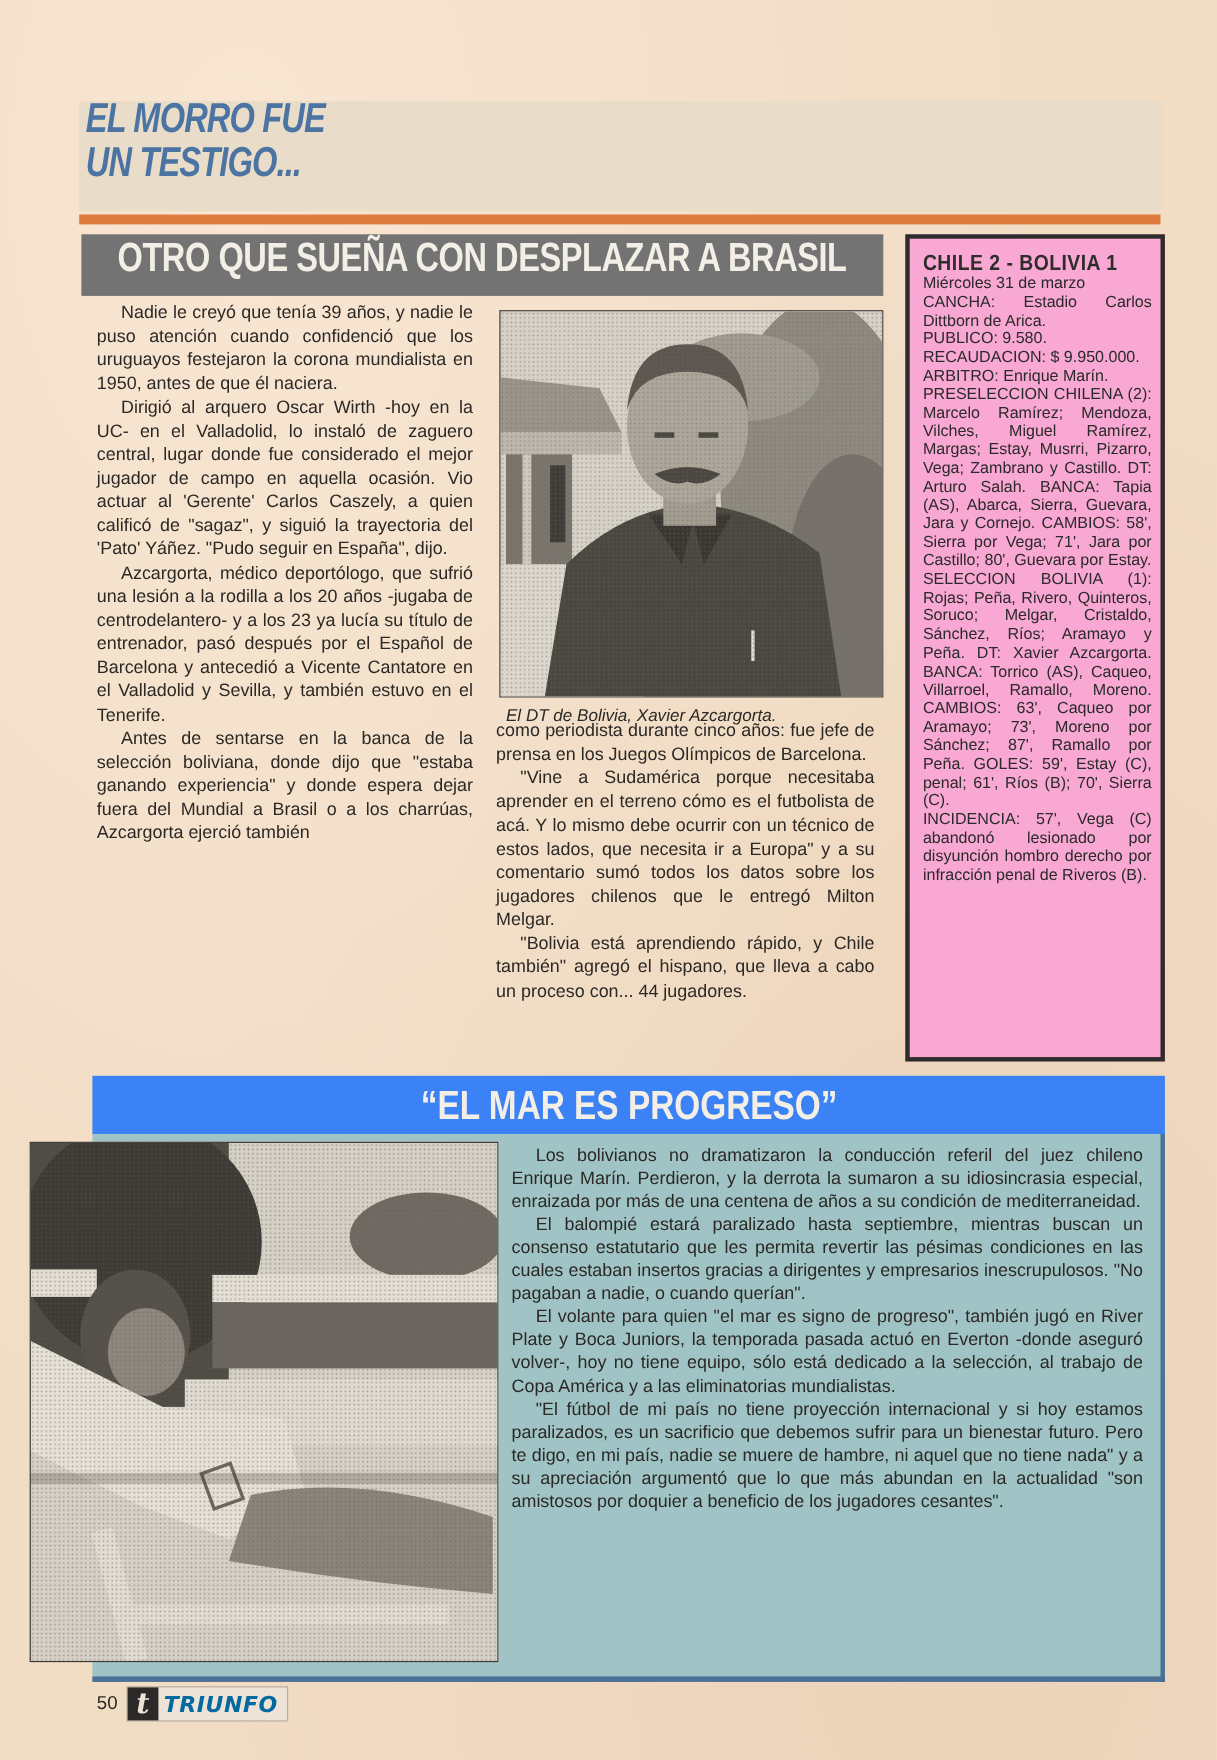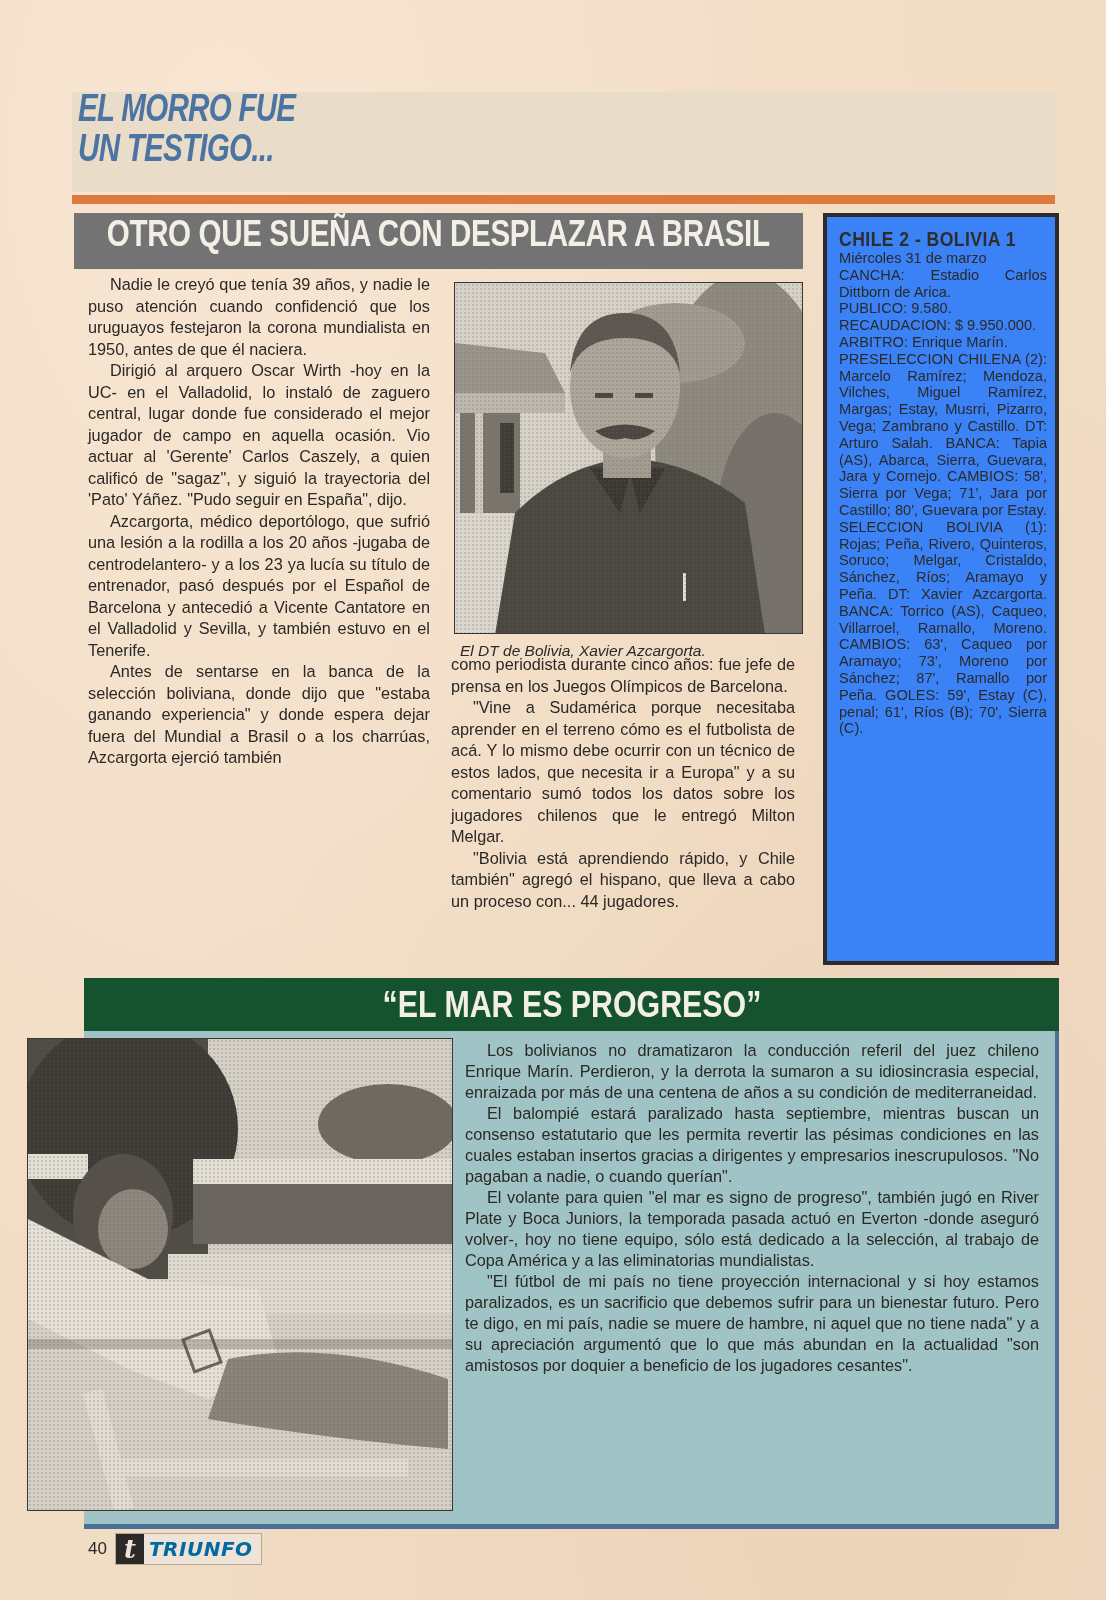--- a/index.html
+++ b/index.html
@@ -86,21 +86,21 @@
       position: absolute;
       left: 460px; top: 642px;
       font-style: italic;
       font-size: 15.5px;
       color: #2b2825;
     }
     .stats-box {
       position: absolute;
       left: 823px; top: 213px;
       width: 236px; height: 752px;
-      background: #3b82f6;
+      background: #f9a8d4;
       border: 4px solid #2e2c2b;
       box-sizing: border-box;
       padding: 11px 8px 0 12px;
       font-size: 14.6px;
       line-height: 16.8px;
       color: #2a2a2a;
       text-align: justify;
     }
     .stats-title {
       font-weight: bold;
@@ -110,21 +110,21 @@
       letter-spacing: 0.5px;
       transform: scaleX(0.88);
       transform-origin: left center;
       white-space: nowrap;
     }
     .stats-box p { margin: 0; }
     .headline2 {
       position: absolute;
       left: 84px; top: 978px;
       width: 975px; height: 53px;
-      background: #14532d;
+      background: #3b82f6;
       display: flex; align-items: center; justify-content: center;
     }
     .headline2 span {
       color: #f3efe6;
       font-weight: bold;
       font-size: 37px;
       transform: scaleX(0.82);
       white-space: nowrap;
     }
     .section2-panel {
@@ -262,20 +262,21 @@
 
 <div class="stats-box">
   <div class="stats-title">CHILE 2 - BOLIVIA 1</div>
   <p>Miércoles 31 de marzo</p>
   <p>CANCHA: Estadio Carlos Dittborn de Arica.</p>
   <p>PUBLICO: 9.580.</p>
   <p>RECAUDACION: $ 9.950.000.</p>
   <p>ARBITRO: Enrique Marín.</p>
   <p>PRESELECCION CHILENA (2): Marcelo Ramírez; Mendoza, Vilches, Miguel Ramírez, Margas; Estay, Musrri, Pizarro, Vega; Zambrano y Castillo. DT: Arturo Salah. BANCA: Tapia (AS), Abarca, Sierra, Guevara, Jara y Cornejo. CAMBIOS: 58', Sierra por Vega; 71', Jara por Castillo; 80', Guevara por Estay.</p>
   <p>SELECCION BOLIVIA (1): Rojas; Peña, Rivero, Quinteros, Soruco; Melgar, Cristaldo, Sánchez, Ríos; Aramayo y Peña. DT: Xavier Azcargorta. BANCA: Torrico (AS), Caqueo, Villarroel, Ramallo, Moreno. CAMBIOS: 63', Caqueo por Aramayo; 73', Moreno por Sánchez; 87', Ramallo por Peña. GOLES: 59', Estay (C), penal; 61', Ríos (B); 70', Sierra (C).</p>
+  <p>INCIDENCIA: 57', Vega (C) abandonó lesionado por disyunción hombro derecho por infracción penal de Riveros (B).</p>
 </div>
 
 <div class="headline2">
   <span>“EL MAR ES PROGRESO”</span>
 </div>
 
 <div class="section2-panel"></div>
 
 <div class="photo2">
   <svg width="426" height="473" viewBox="0 0 426 473">
@@ -314,18 +315,18 @@
 </div>
 
 <div class="col-right2">
   <p>Los bolivianos no dramatizaron la conducción referil del juez chileno Enrique Marín. Perdieron, y la derrota la sumaron a su idiosincrasia especial, enraizada por más de una centena de años a su condición de mediterraneidad.</p>
   <p>El balompié estará paralizado hasta septiembre, mientras buscan un consenso estatutario que les permita revertir las pésimas condiciones en las cuales estaban insertos gracias a dirigentes y empresarios inescrupulosos. "No pagaban a nadie, o cuando querían".</p>
   <p>El volante para quien "el mar es signo de progreso", también jugó en River Plate y Boca Juniors, la temporada pasada actuó en Everton -donde aseguró volver-,  hoy no tiene equipo, sólo está dedicado a la selección, al trabajo de Copa América y a las eliminatorias mundialistas.</p>
   <p>"El fútbol de mi país no tiene proyección internacional y si hoy estamos paralizados, es un sacrificio que debemos sufrir para un bienestar futuro. Pero te digo, en mi país, nadie se muere de hambre, ni aquel que no tiene nada" y a su apreciación argumentó que lo que más abundan en la actualidad "son amistosos por doquier a beneficio de los jugadores cesantes".</p>
 </div>
 
 <div class="footer">
-  <span class="page-num">40</span>
+  <span class="page-num">50</span>
   <div class="logo">
     <span class="logo-mark">t</span>
     <span class="logo-text">TRIUNFO</span>
   </div>
 </div>
 
 </body></html>

